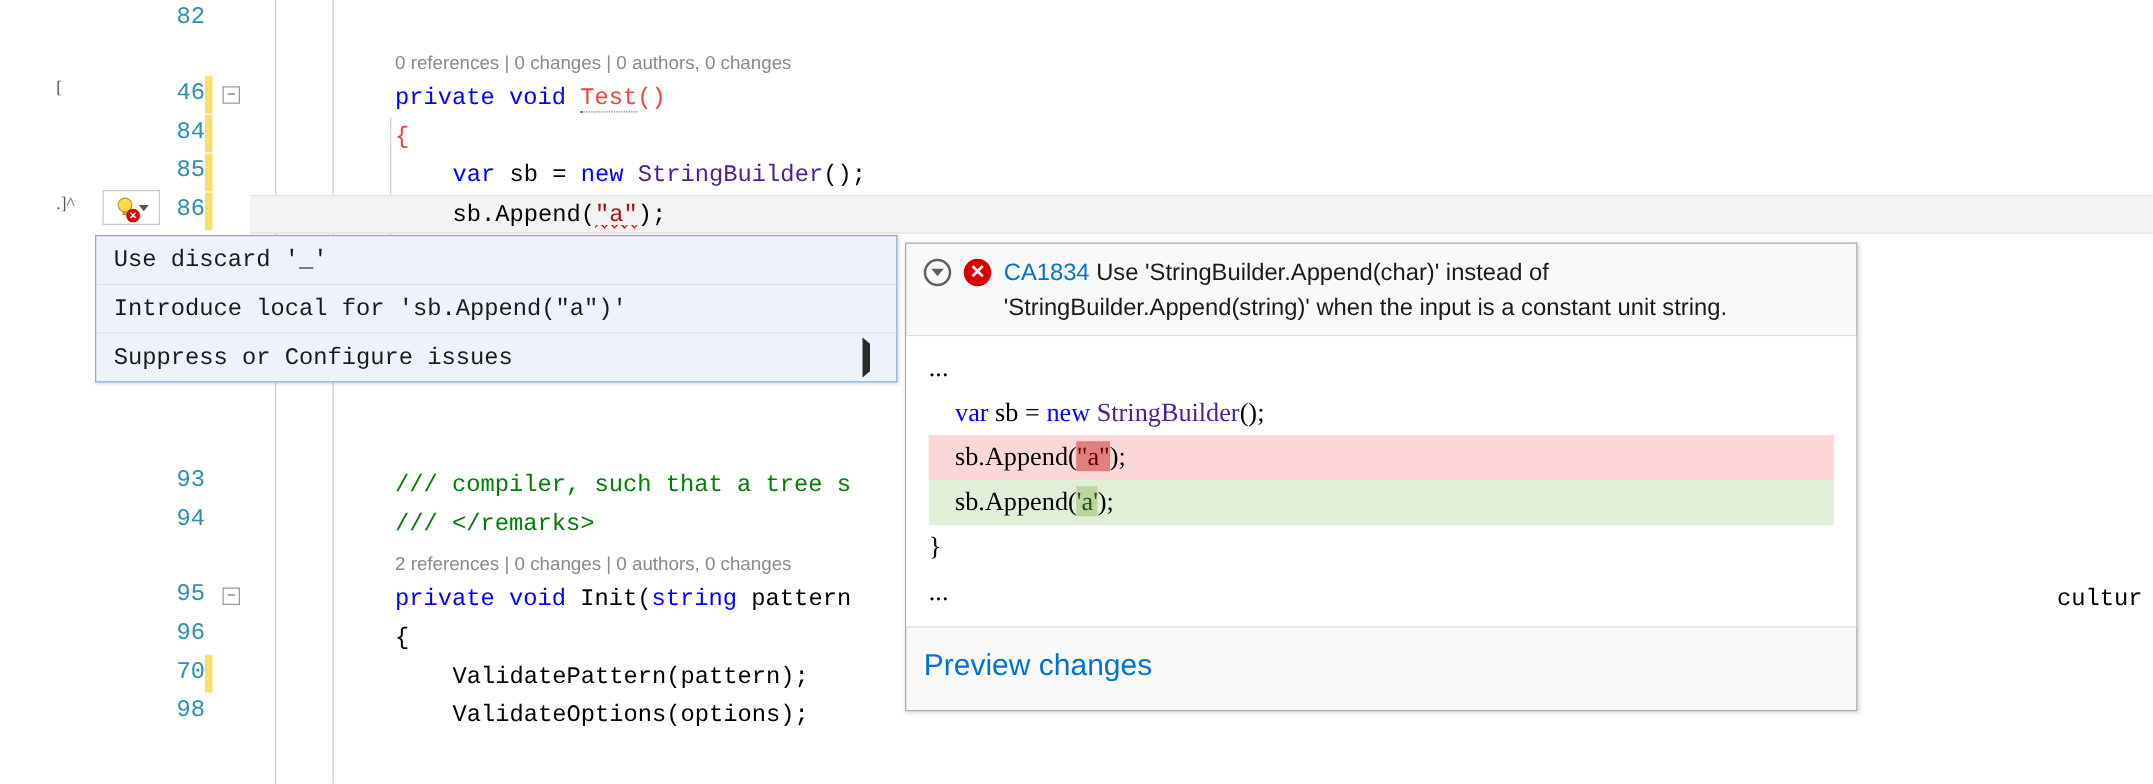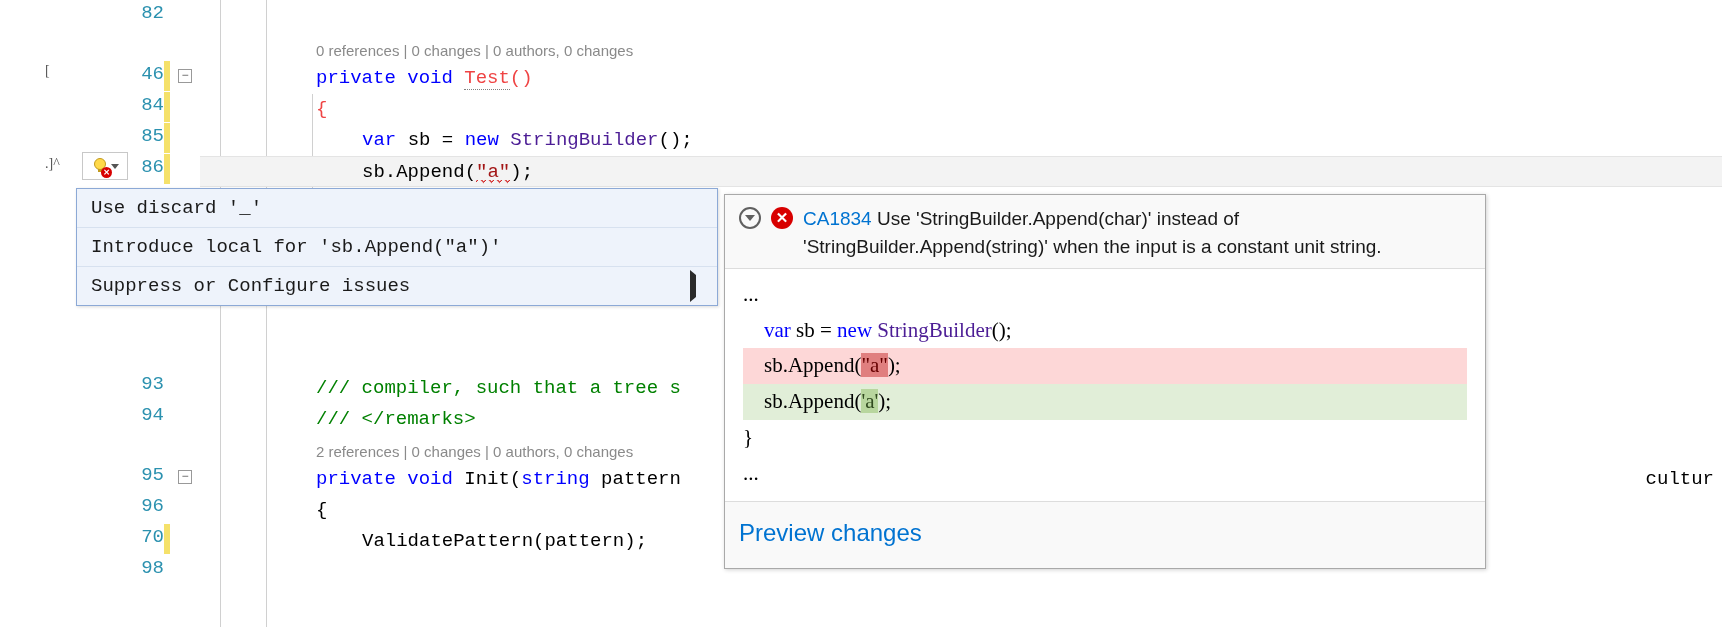--- a/index.html
+++ b/index.html
@@ -229,20 +229,21 @@
 
     <div class="codeline" style="top:373px;padding-left:116px"><span class="doccomment">/// compiler, such that a tree s</span></div>
     <div class="codeline" style="top:404px;padding-left:116px"><span class="doccomment">/// &lt;/remarks&gt;</span></div>
 
     <div class="codeline codelens" style="top:436px;padding-left:116px">2 references | 0 changes | 0 authors, 0 changes</div>
 
     <div class="codeline" style="top:464px;padding-left:116px"><span class="kw">private</span> <span class="kw">void</span> <span>Init</span><span>(</span><span class="kw">string</span> <span>pattern</span><span style="position:absolute;right:8px">cultur</span></div>
 
     <div class="codeline" style="top:495px;padding-left:116px"><span>{</span></div>
     <div class="codeline" style="top:526px;padding-left:162px"><span>ValidatePattern(pattern);</span></div>
+    <div class="codeline" style="top:557px;padding-left:162px"><span>ValidateOptions(options);</span></div>
   </div>
 </div>
 
 <div class="bulbbtn">
   <span class="bulb">
     <svg viewBox="0 0 18 18">
         <circle cx="9" cy="7" r="5.5" fill="#ffd94a" stroke="#c29a1c"></circle>
         <rect x="7" y="12" width="4" height="3" fill="#c29a1c"></rect>
       </svg>
     <span class="errbadge">✕</span>

